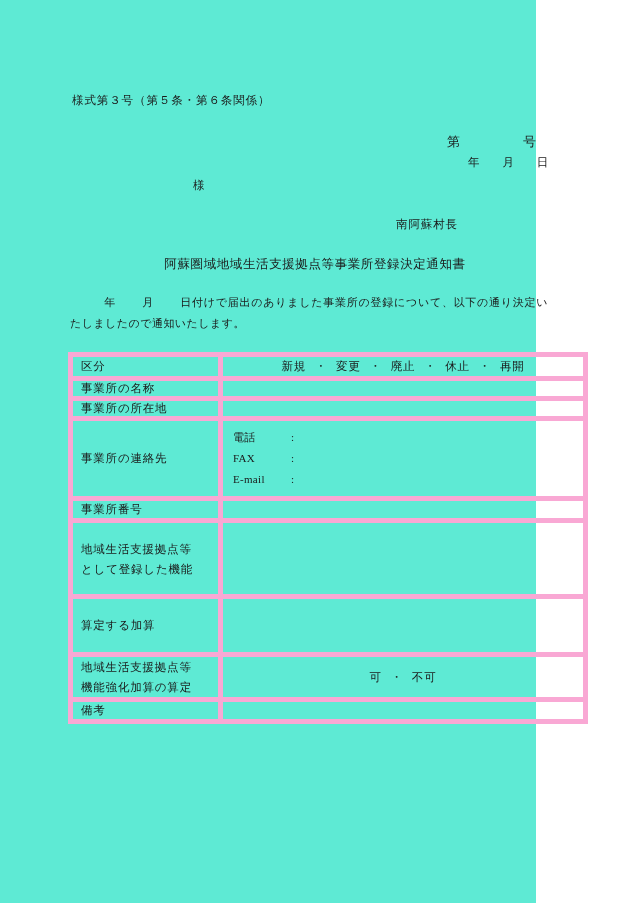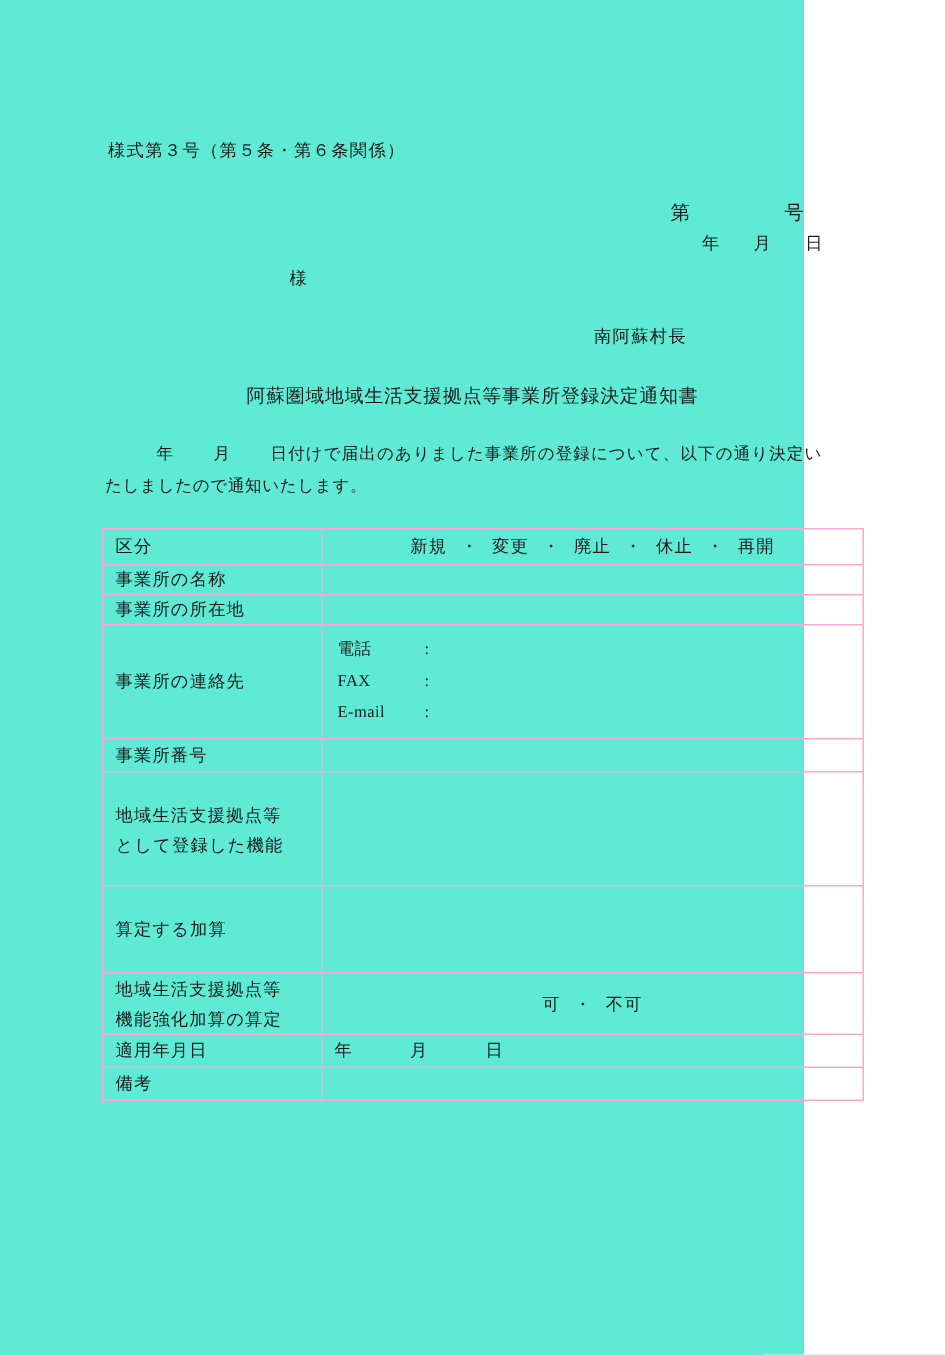--- a/index.html
+++ b/index.html
@@ -101,21 +101,21 @@
   .form-table {
     position: absolute;
     left: 68px;
     top: 352px;
     width: 475px;
     border-collapse: collapse;
     table-layout: fixed;
     font-size: 11.5px;
   }
   .form-table td {
-    border: 1px solid #f9a8d4;
+    border: 5px solid #f9a8d4;
     padding: 0 8px;
     vertical-align: middle;
     letter-spacing: 0.8px;
   }
   .form-table td.label {
     width: 129px;
     white-space: nowrap;
   }
   .form-table td.value {
     width: 344px;
@@ -227,26 +227,20 @@
           <div class="label-two-line">
             <div>地域生活支援拠点等</div>
             <div>機能強化加算の算定</div>
           </div>
         </td>
         <td class="value choice-row">
           <span>可</span><span class="sep">・</span><span>不可</span>
         </td>
       </tr>
 
-      <tr style="height:22px;">
-        <td class="label">適用年月日</td>
-        <td class="value date-row">
-          <span>年</span><span class="gap"></span><span>月</span><span class="gap"></span><span>日</span>
-        </td>
-      </tr>
 
       <tr style="height:22px;">
         <td class="label">備考</td>
         <td class="value"></td>
       </tr>
     </tbody>
   </table>
 
 </div>
 

